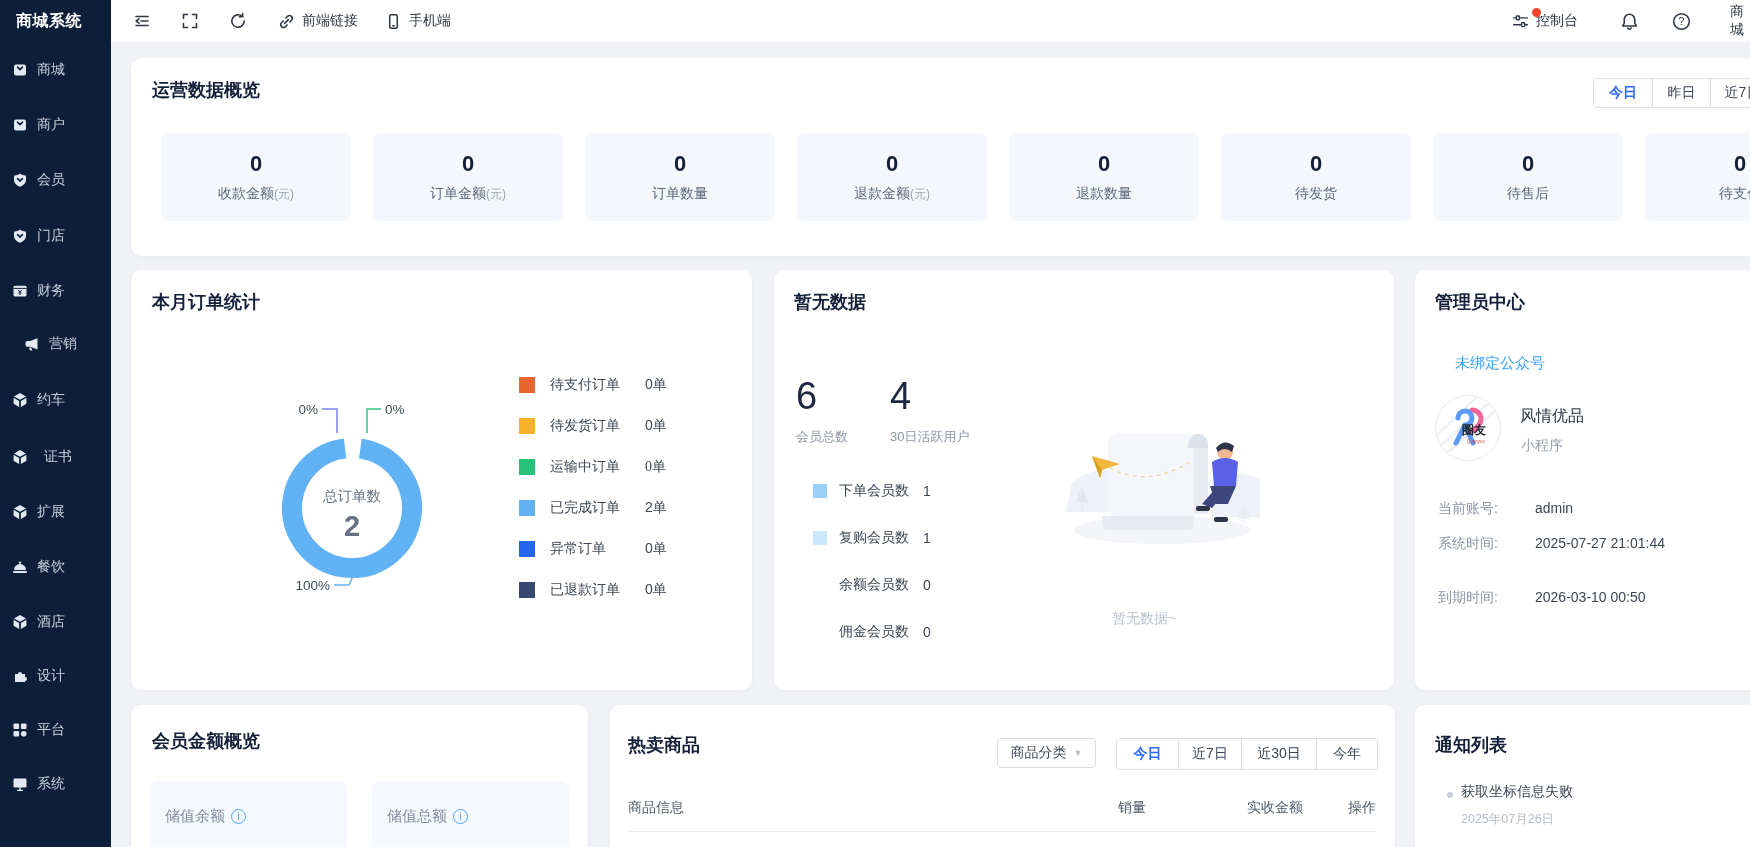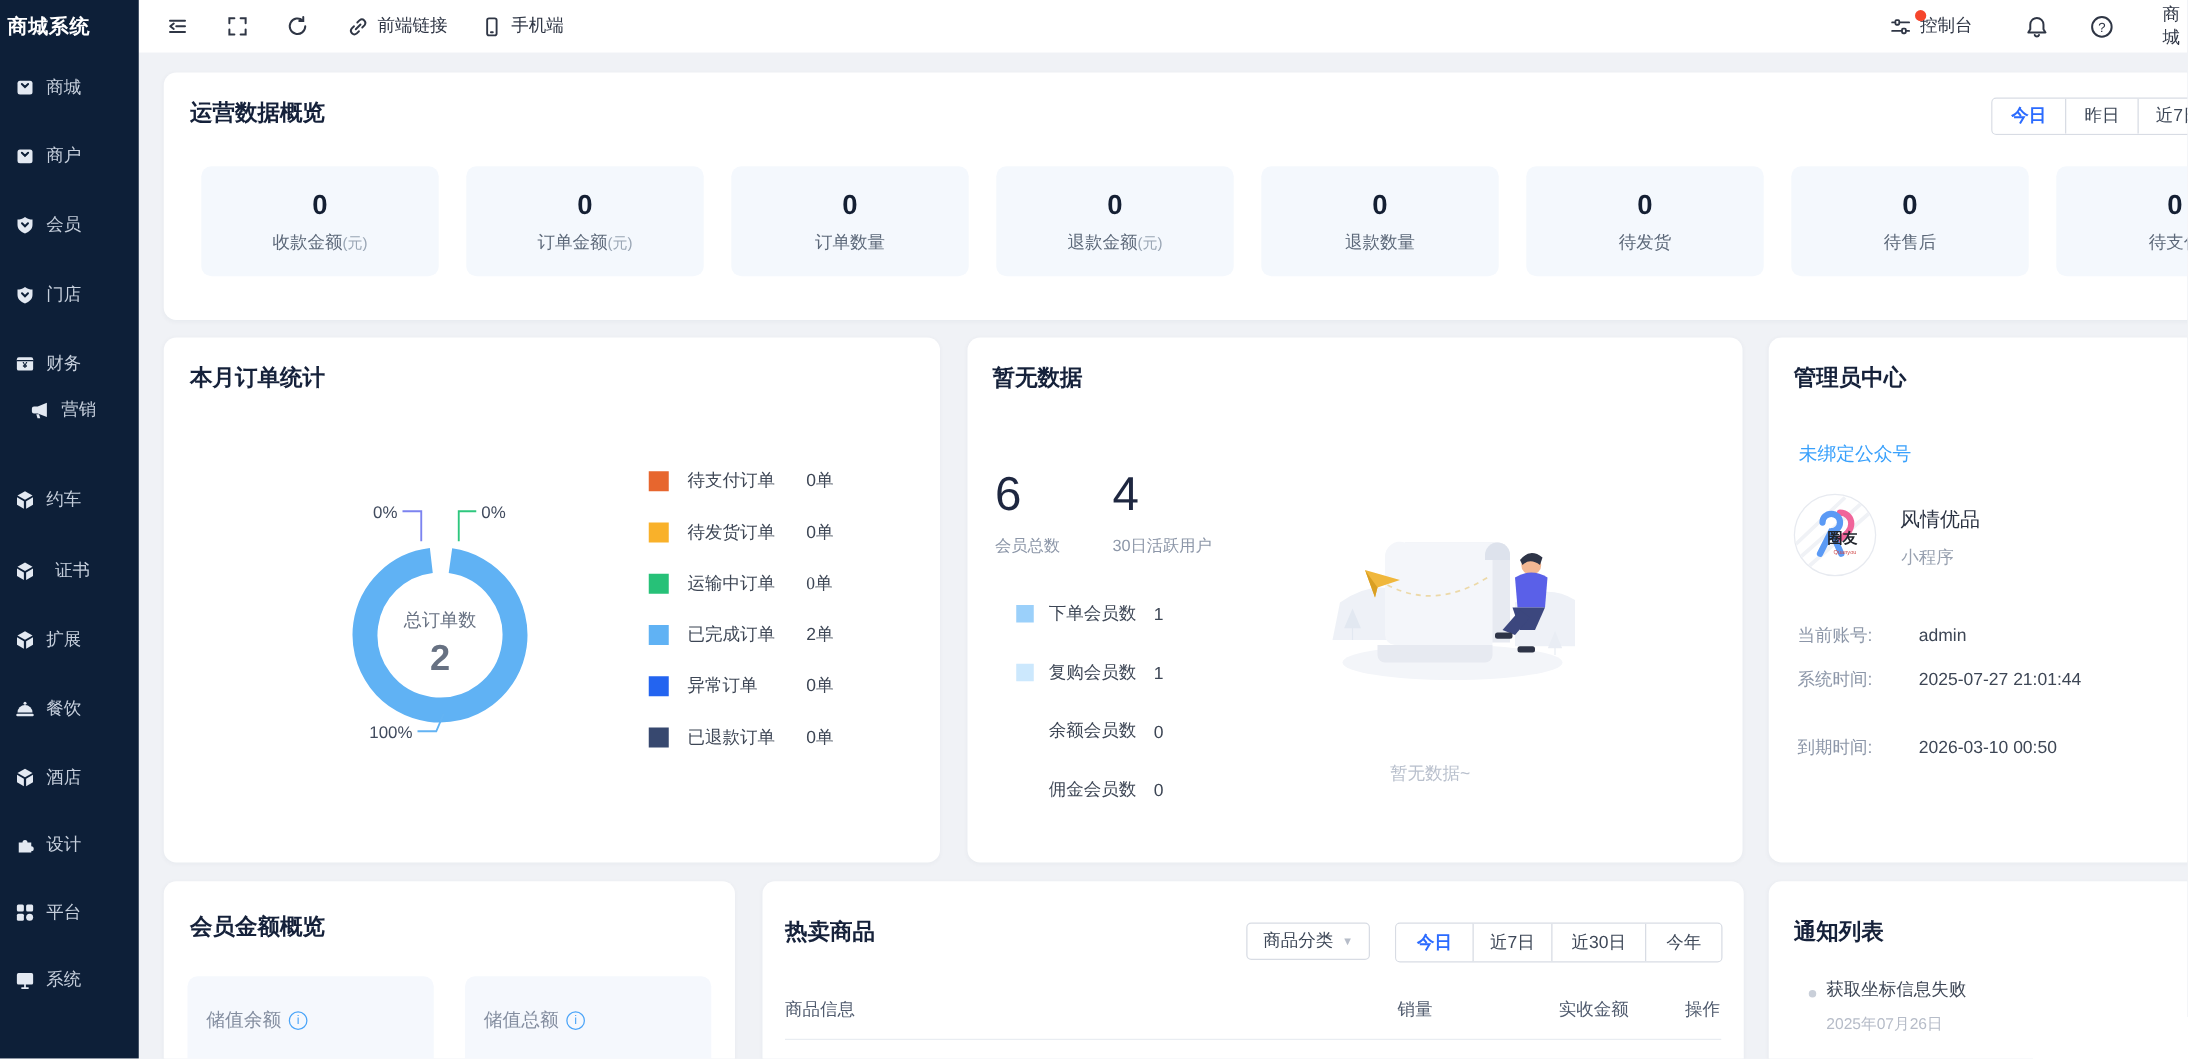--- a/index.html
+++ b/index.html
@@ -10,21 +10,21 @@
   
   #topbar { position:absolute; left:111px; top:0; width:1639px; height:42px; background:#fff; }
   .tb-item { position:absolute; top:0; height:42px; display:flex; align-items:center; gap:7px;
              font-size:14px; color:#2f3645; cursor:pointer; }
   .tb-icon svg { display:block; }
   #notif-dot { position:absolute; width:9px; height:9px; border-radius:50%; background:#f5452c; left:1532px; top:8px; }
 
   
   #sidebar { position:absolute; left:0; top:0; width:111px; height:847px; background:#0d1f38; z-index:5; }
   #sidebar .brand { position:absolute; left:0; top:0; width:133px; height:42px; display:flex; align-items:center;
-                    padding-left:6px; color:#fff; font-size:16px; font-weight:bold; letter-spacing:0.5px; }
+                    padding-left:16px; color:#fff; font-size:16px; font-weight:bold; letter-spacing:0.5px; }
   .nav-item { position:absolute; left:0; width:111px; height:24px; display:flex; align-items:center;
               padding-left:12px; gap:9px; color:#c6cfdc; font-size:14px; cursor:pointer; }
   .nav-item svg { flex:0 0 auto; display:block; }
 
   
   .card { position:absolute; background:#fff; border-radius:10px; box-shadow:0 1px 4px rgba(25,45,85,0.04); }
   .card-title { position:absolute; font-size:18px; font-weight:bold; color:#15213a; }
 
   
   .stat-card { position:absolute; width:190px; height:88px; background:#f4f8fd; border-radius:8px;
@@ -59,21 +59,21 @@
   .mm-row .sw { width:14px; height:14px; margin-right:12px; }
   .mm-row .lbl { margin-right:14px; }
   .mm-row:nth-of-type(1) .sw { background:#2a9cf4; }
   .mm-row:nth-of-type(2) .sw { background:#68b9f6; }
   .mm-row:nth-of-type(3) .sw { background:#9bd0fa; }
   .mm-row:nth-of-type(4) .sw { background:#cce8fd; }
   .empty-text { position:absolute; left:270px; top:340px; width:200px; text-align:center;
                 font-size:14px; color:#b9c0cd; }
 
   
-  .bind-link { position:absolute; left:24px; top:84px; font-size:15px; color:#38a0fc; cursor:pointer; }
+  .bind-link { position:absolute; left:40px; top:84px; font-size:15px; color:#38a0fc; cursor:pointer; }
   .avatar { position:absolute; left:20px; top:125px; width:66px; height:66px; border-radius:50%;
             border:1px solid #e7eaf0; background:#fff; overflow:hidden; }
   .shop-name { position:absolute; left:105px; top:136px; font-size:16px; color:#2a3242; }
   .shop-type { position:absolute; left:106px; top:167px; font-size:14px; color:#98a1b0; }
   .info-row { position:absolute; left:23px; font-size:14px; color:#8c96a8; }
   .info-row .val { position:absolute; left:97px; color:#3d4655; white-space:nowrap; }
 
   
   .amt-box { position:absolute; top:76px; width:197px; height:130px; background:#f5f8fd; border-radius:8px; }
   .amt-label { position:absolute; left:15px; top:26px; display:flex; align-items:center; gap:6px;
@@ -208,21 +208,21 @@
       <span>门店</span>
     </div>
     <div class="nav-item" style="top:279px;">
       <svg width="16" height="16" viewBox="0 0 16 16">
           <rect x="1.5" y="2.8" width="13" height="10.6" rx="1.5" fill="#e3e9f2"></rect>
           <path d="M1.5 5.4h13" stroke="#0d1f38" stroke-width="1"></path>
           <text x="8" y="11.6" text-anchor="middle" font-size="7" font-weight="bold" fill="#0d1f38">¥</text>
         </svg>
       <span>财务</span>
     </div>
-    <div class="nav-item" style="top:316px;padding-left:24px;">
+    <div class="nav-item" style="top:332px;padding-left:24px;">
       <svg width="16" height="16" viewBox="0 0 16 16">
           <path d="M13.5 2.2v11.4L6.2 10.8H3.2A1.7 1.7 0 0 1 1.5 9.1V6.8a1.7 1.7 0 0 1 1.7-1.7h3z" fill="#e3e9f2"></path>
           <path d="M5 11.4l1 3.2h2.2l-1-3.2z" fill="#e3e9f2"></path>
         </svg>
       <span>营销</span>
     </div>
     <div class="nav-item" style="top:388px;">
       <svg width="16" height="16" viewBox="0 0 16 16">
           <path d="M8 1l6 3.4L8 7.8 2 4.4z" fill="#e3e9f2"></path>
           <path d="M1.6 5.8l5.5 3.1v6L1.6 11.8z" fill="#e3e9f2"></path>

